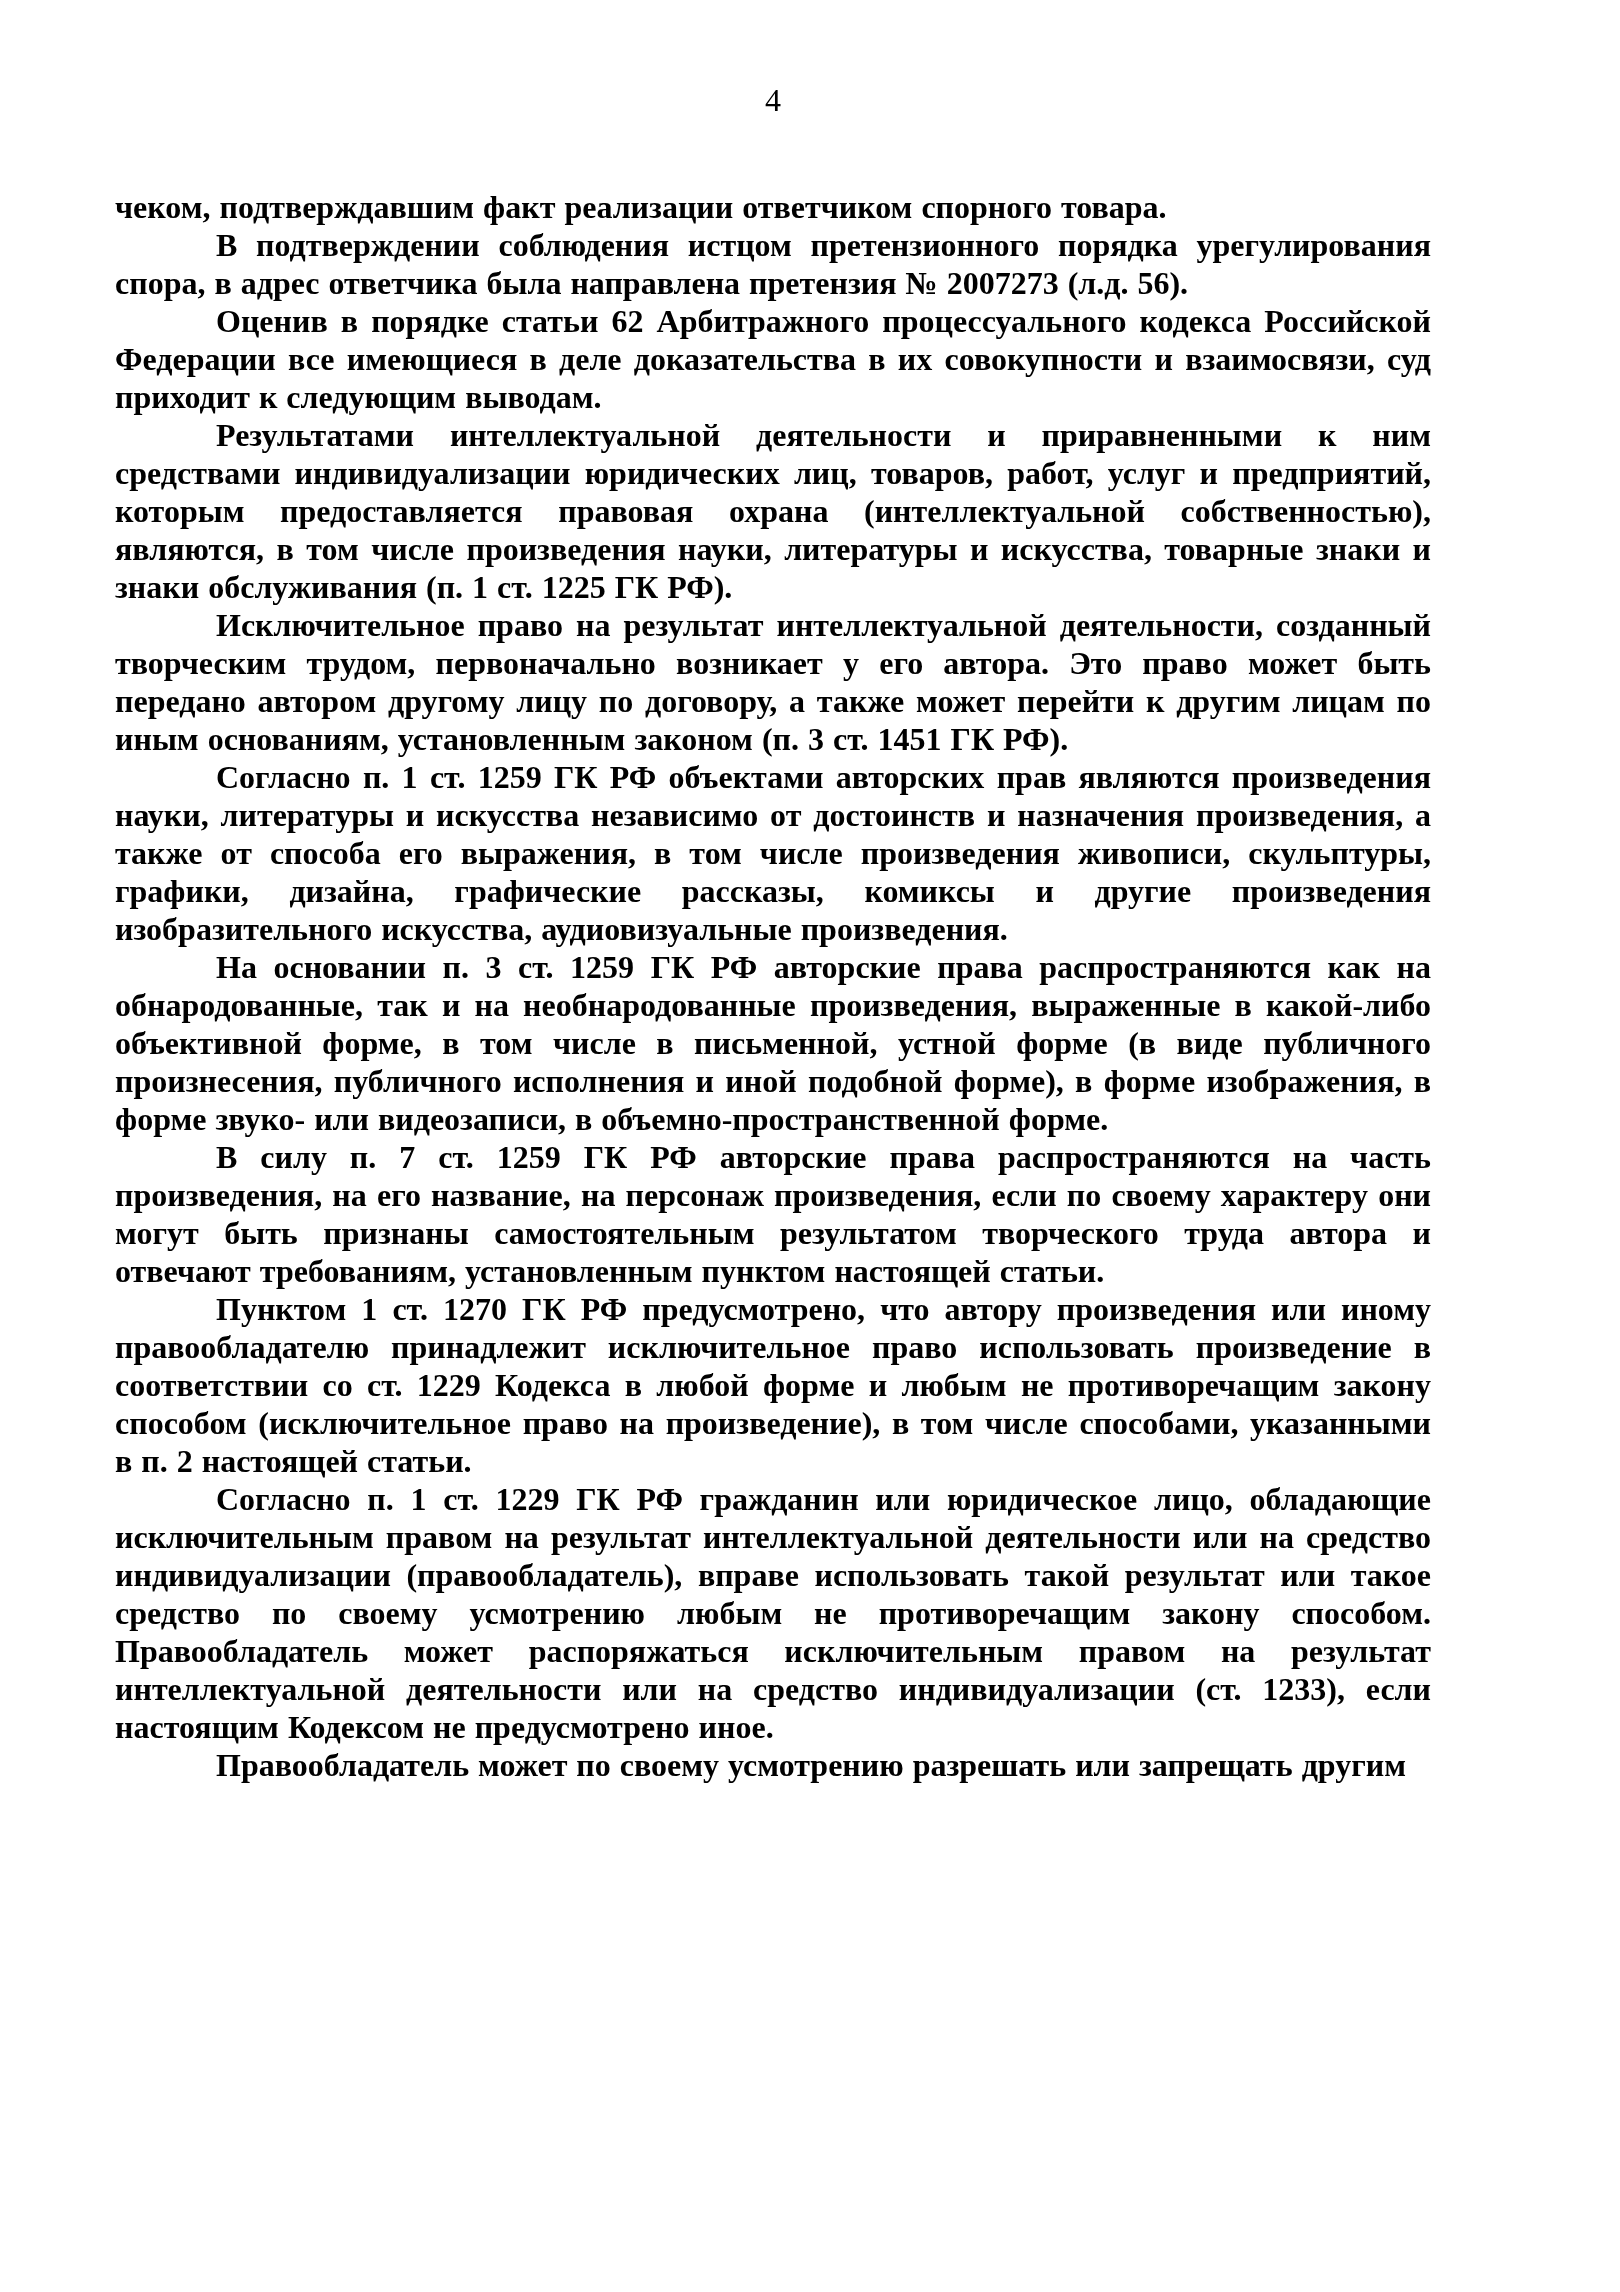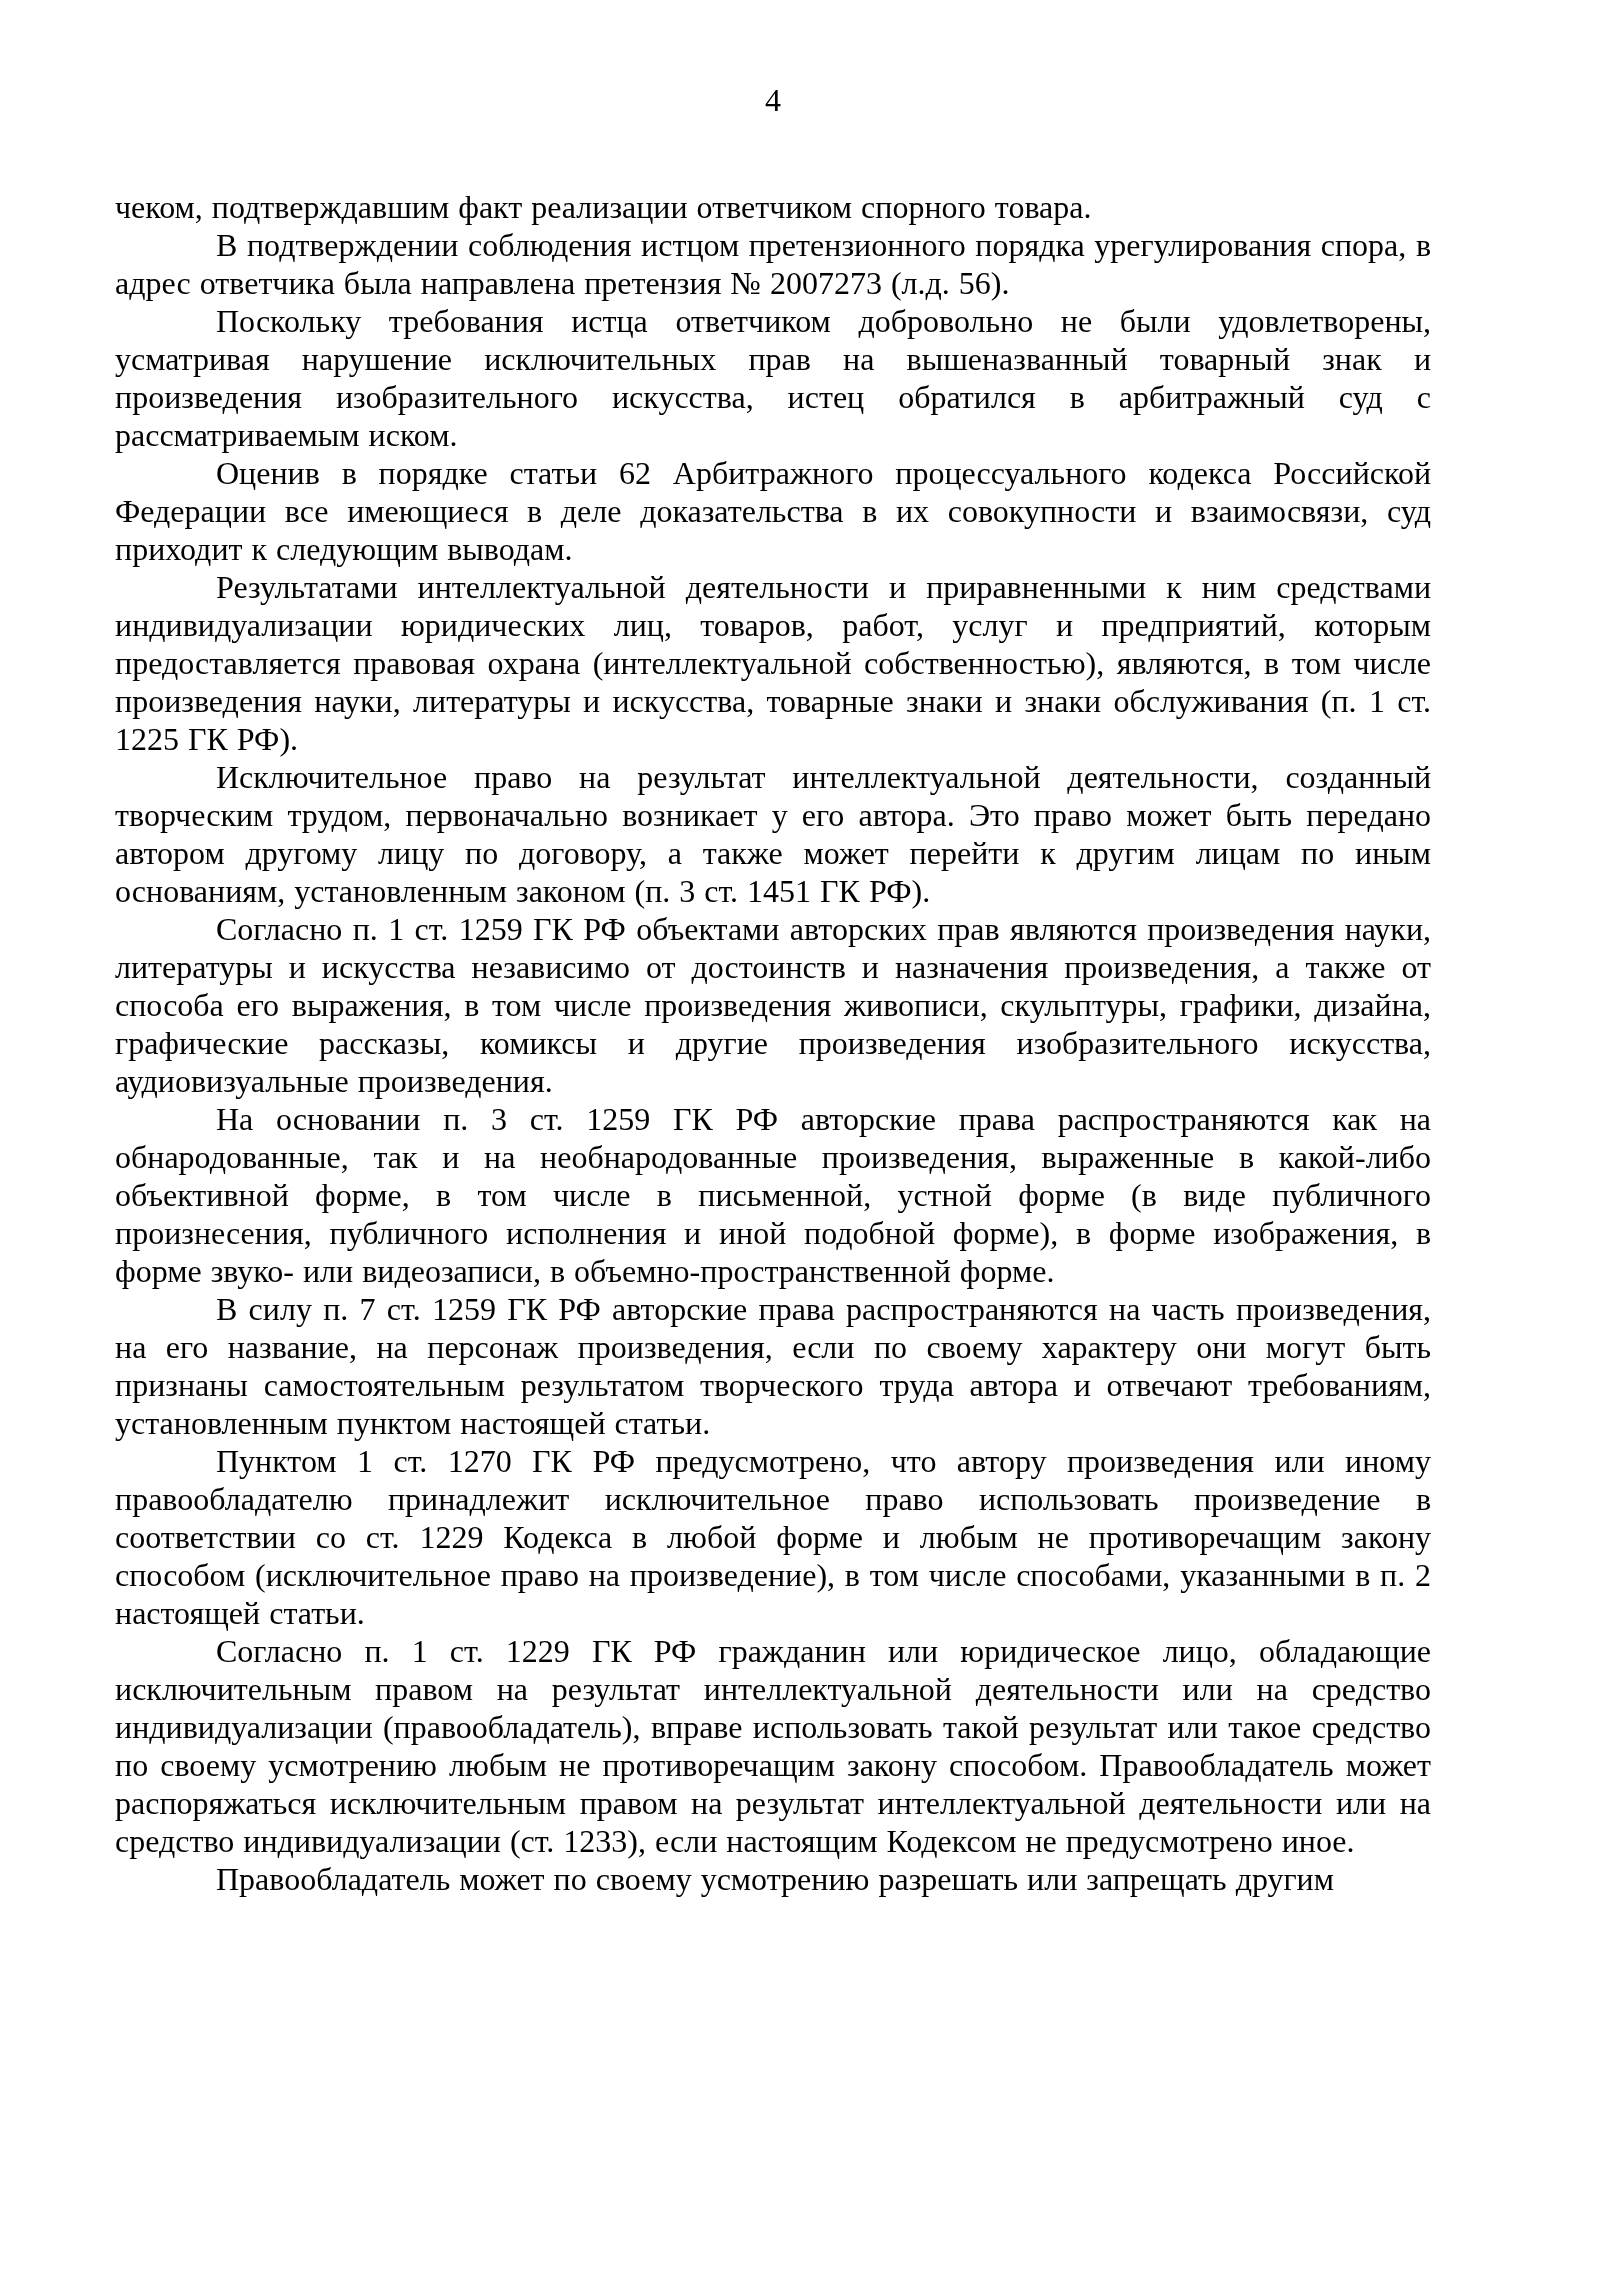--- a/index.html
+++ b/index.html
@@ -31,35 +31,35 @@
     margin-top: 69px;
   }
   .para {
     margin: 0;
     font-size: 32px;
     line-height: 38px;
     text-align: justify;
     text-align-last: left;
     text-indent: 101px;
     word-spacing: 1px;
+    font-weight: bold;
   }
   .para.continuation {
     text-indent: 0;
   }
 </style>
 </head>
 <body>
 
 <div class="page">
   <div class="textblock">
     <div class="page-number">4</div>
     <div class="doc-body">
       <p class="para continuation">чеком, подтверждавшим факт реализации ответчиком спорного товара.</p>
       <p class="para">В подтверждении соблюдения истцом претензионного порядка урегулирования спора, в адрес ответчика была направлена претензия № 2007273 (л.д. 56).</p>
-      <p class="para">Поскольку требования истца ответчиком добровольно не были удовлетворены, усматривая нарушение исключительных прав на вышеназванный товарный знак и произведения изобразительного искусства, истец обратился в арбитражный суд с рассматриваемым иском.</p>
       <p class="para">Оценив в порядке статьи 62 Арбитражного процессуального кодекса Российской Федерации все имеющиеся в деле доказательства в их совокупности и взаимосвязи, суд приходит к следующим выводам.</p>
       <p class="para">Результатами интеллектуальной деятельности и приравненными к ним средствами индивидуализации юридических лиц, товаров, работ, услуг и предприятий, которым предоставляется правовая охрана (интеллектуальной собственностью), являются, в том числе произведения науки, литературы и искусства, товарные знаки и знаки обслуживания (п. 1 ст. 1225 ГК РФ).</p>
       <p class="para">Исключительное право на результат интеллектуальной деятельности, созданный творческим трудом, первоначально возникает у его автора. Это право может быть передано автором другому лицу по договору, а также может перейти к другим лицам по иным основаниям, установленным законом (п. 3 ст. 1451 ГК РФ).</p>
       <p class="para">Согласно п. 1 ст. 1259 ГК РФ объектами авторских прав являются произведения науки, литературы и искусства независимо от достоинств и назначения произведения, а также от способа его выражения, в том числе произведения живописи, скульптуры, графики, дизайна, графические рассказы, комиксы и другие произведения изобразительного искусства, аудиовизуальные произведения.</p>
       <p class="para">На основании п. 3 ст. 1259 ГК РФ авторские права распространяются как на обнародованные, так и на необнародованные произведения, выраженные в какой-либо объективной форме, в том числе в письменной, устной форме (в виде публичного произнесения, публичного исполнения и иной подобной форме), в форме изображения, в форме звуко- или видеозаписи, в объемно-пространственной форме.</p>
       <p class="para">В силу п. 7 ст. 1259 ГК РФ авторские права распространяются на часть произведения, на его название, на персонаж произведения, если по своему характеру они могут быть признаны самостоятельным результатом творческого труда автора и отвечают требованиям, установленным пунктом настоящей статьи.</p>
       <p class="para">Пунктом 1 ст. 1270 ГК РФ предусмотрено, что автору произведения или иному правообладателю принадлежит исключительное право использовать произведение в соответствии со ст. 1229 Кодекса в любой форме и любым не противоречащим закону способом (исключительное право на произведение), в том числе способами, указанными в п. 2 настоящей статьи.</p>
       <p class="para">Согласно п. 1 ст. 1229 ГК РФ гражданин или юридическое лицо, обладающие исключительным правом на результат интеллектуальной деятельности или на средство индивидуализации (правообладатель), вправе использовать такой результат или такое средство по своему усмотрению любым не противоречащим закону способом. Правообладатель может распоряжаться исключительным правом на результат интеллектуальной деятельности или на средство индивидуализации (ст. 1233), если настоящим Кодексом не предусмотрено иное.</p>
       <p class="para">Правообладатель может по своему усмотрению разрешать или запрещать другим</p>
     </div>

